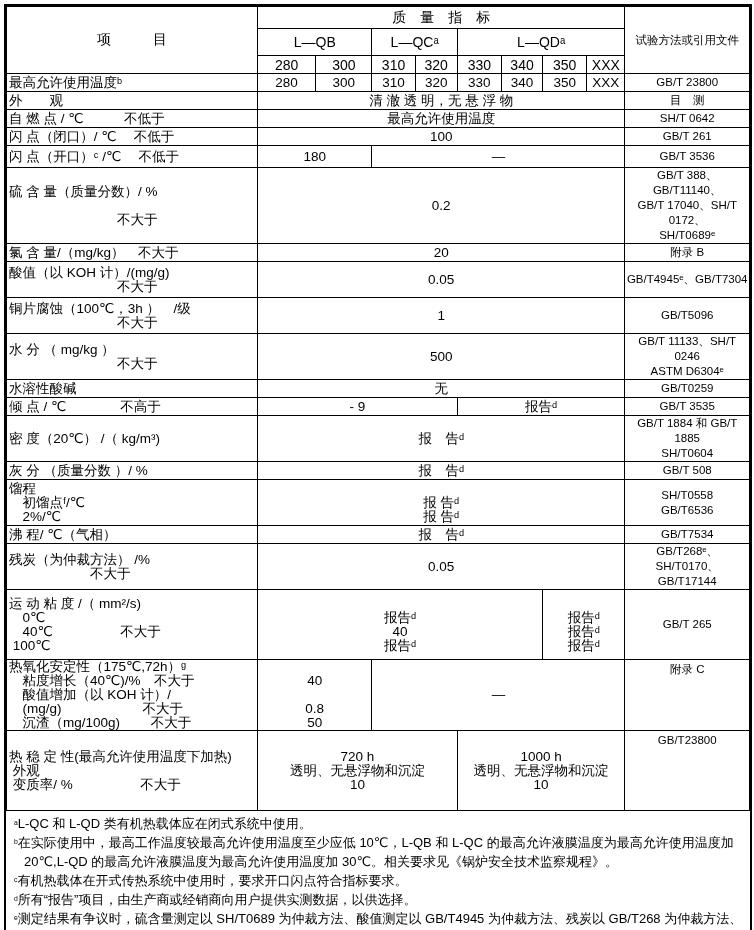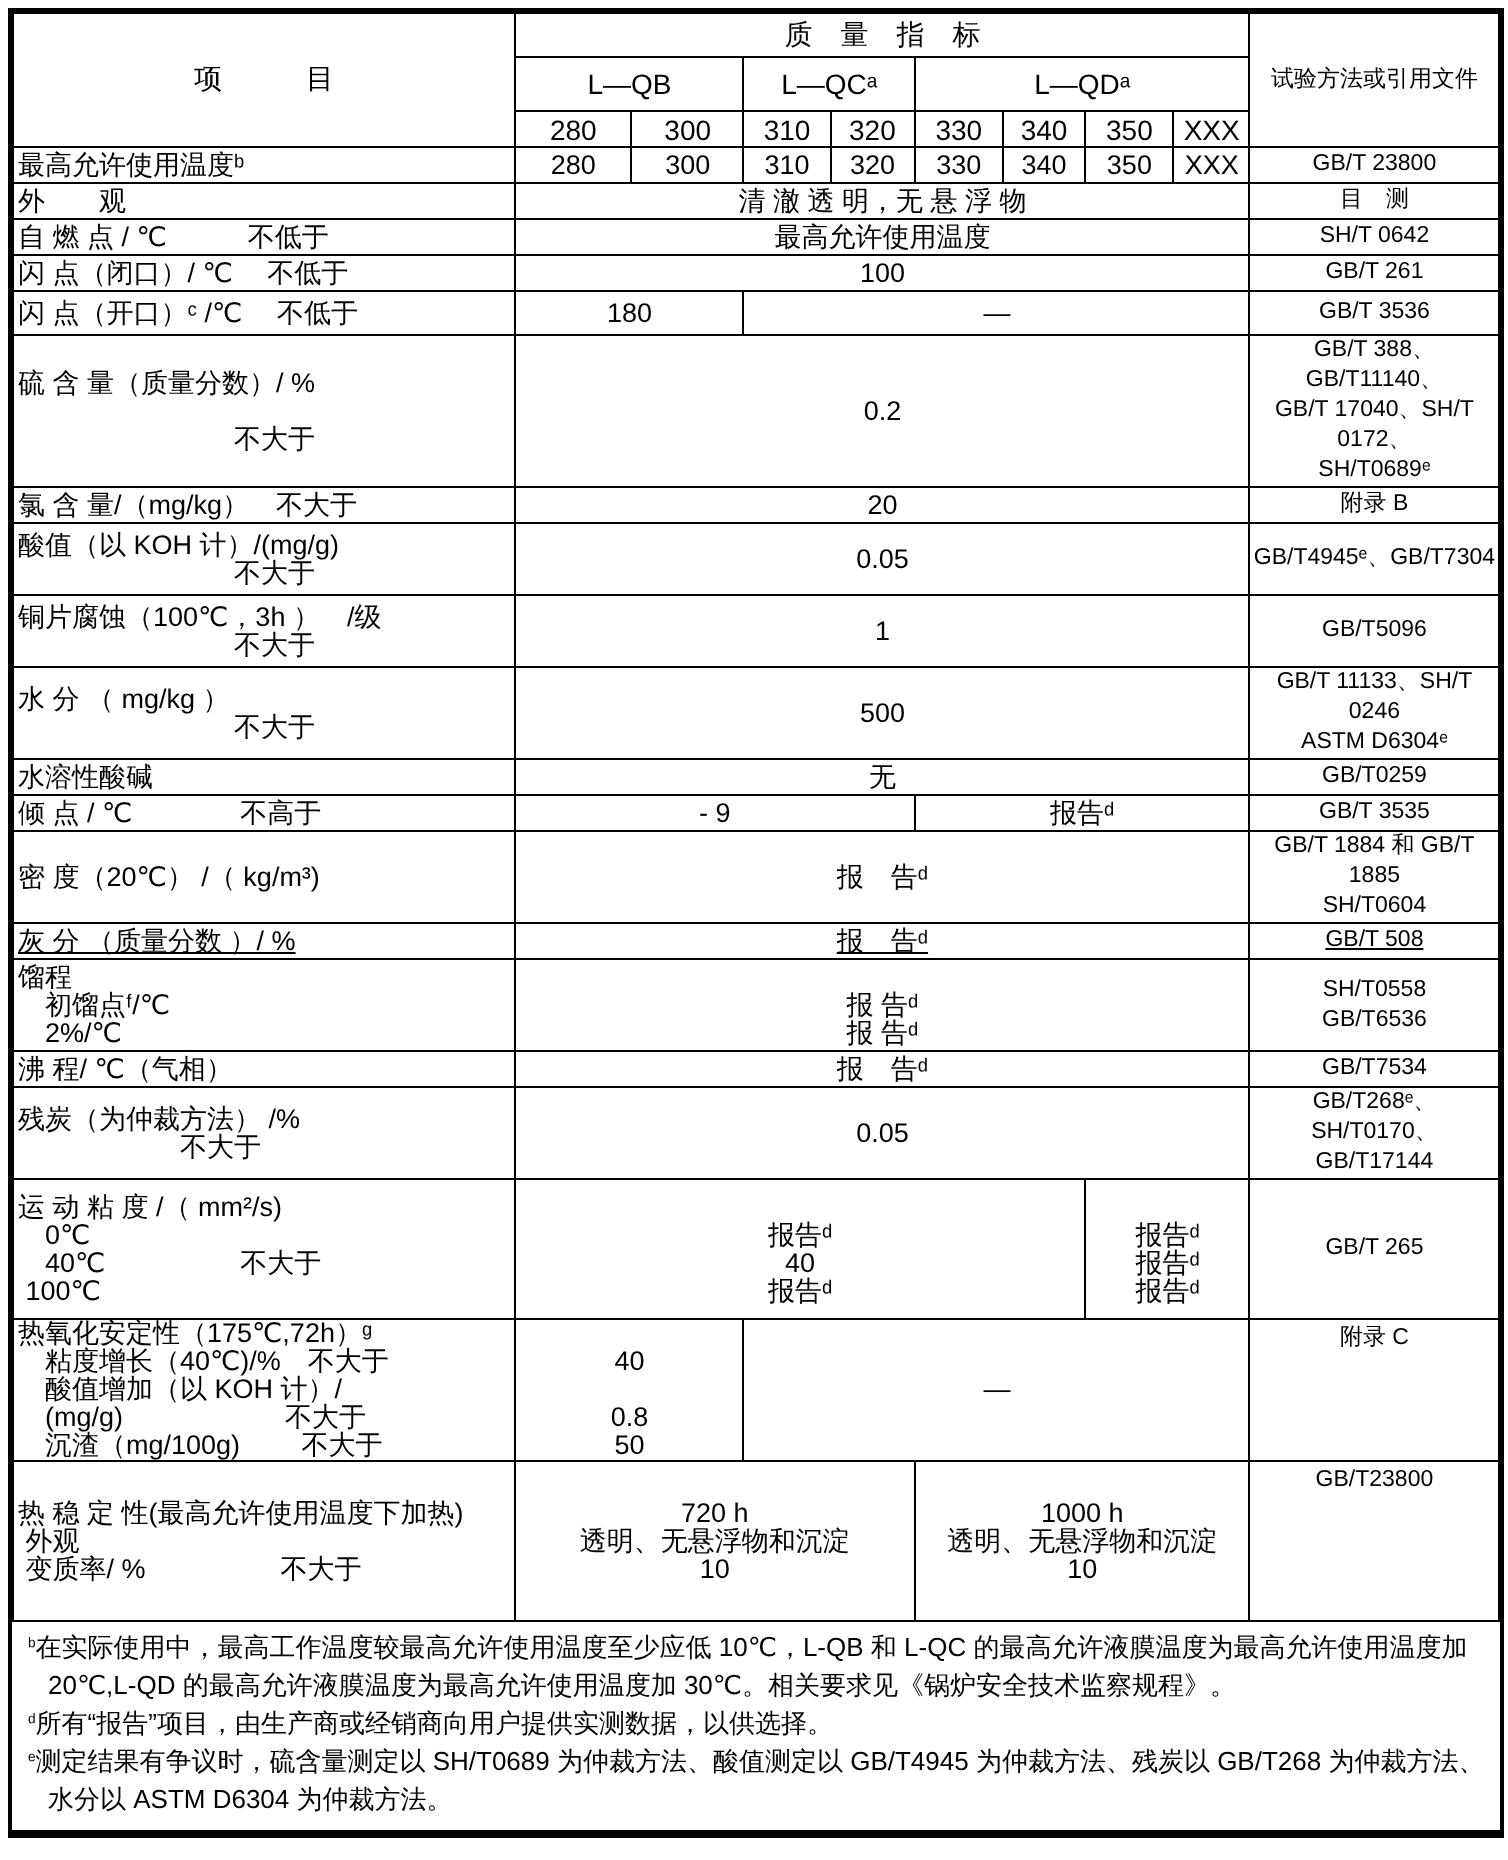--- a/index.html
+++ b/index.html
@@ -21,21 +21,21 @@
   #body-rows tr:nth-child(4){height:18px;}
   #body-rows tr:nth-child(5){height:22px;}
   #body-rows tr:nth-child(6){height:52px;}
   #body-rows tr:nth-child(7){height:18px;}
   #body-rows tr:nth-child(8){height:36px;}
   #body-rows tr:nth-child(9){height:36px;}
   #body-rows tr:nth-child(10){height:36px;}
   #body-rows tr:nth-child(11){height:18px;}
   #body-rows tr:nth-child(12){height:18px;}
   #body-rows tr:nth-child(13){height:34px;}
-  #body-rows tr:nth-child(14){height:18px;text-decoration:underline;}
+  #body-rows tr:nth-child(14){height:18px;}
   #body-rows tr:nth-child(15){height:46px;}
   #body-rows tr:nth-child(16){height:18px;}
   #body-rows tr:nth-child(17){height:36px;}
   #body-rows tr:nth-child(18){height:70px;}
   #body-rows tr:nth-child(19){height:70px;}
   #body-rows tr:nth-child(20){height:80px;}
   #footnotes{padding:3px 6px 6px 4px;font-size:13px;line-height:19px;}
   .note{padding-left:14px;text-indent:-10px;}
   .mark{font-size:10px;vertical-align:top;}
 </style>
@@ -226,17 +226,19 @@
 透明、无悬浮物和沉淀
 10</td>
           <td class="val" colspan="4">1000 h
 透明、无悬浮物和沉淀
 10</td>
           <td class="method top">GB/T23800</td>
         </tr>
       </tbody>
   </table>
   <div id="footnotes">
+      <div class="note"><span class="mark">ᵃ</span><span class="ntext">L-QC 和 L-QD 类有机热载体应在闭式系统中使用。</span></div>
       <div class="note"><span class="mark">ᵇ</span><span class="ntext">在实际使用中，最高工作温度较最高允许使用温度至少应低 10℃，L-QB 和 L-QC 的最高允许液膜温度为最高允许使用温度加 20℃,L-QD 的最高允许液膜温度为最高允许使用温度加 30℃。相关要求见《锅炉安全技术监察规程》。</span></div>
+      <div class="note"><span class="mark">ᶜ</span><span class="ntext">有机热载体在开式传热系统中使用时，要求开口闪点符合指标要求。</span></div>
       <div class="note"><span class="mark">ᵈ</span><span class="ntext">所有“报告”项目，由生产商或经销商向用户提供实测数据，以供选择。</span></div>
       <div class="note"><span class="mark">ᵉ</span><span class="ntext">测定结果有争议时，硫含量测定以 SH/T0689 为仲裁方法、酸值测定以 GB/T4945 为仲裁方法、残炭以 GB/T268 为仲裁方法、水分以 ASTM D6304 为仲裁方法。</span></div>
     </div>
 </div>
 
 </body></html>

